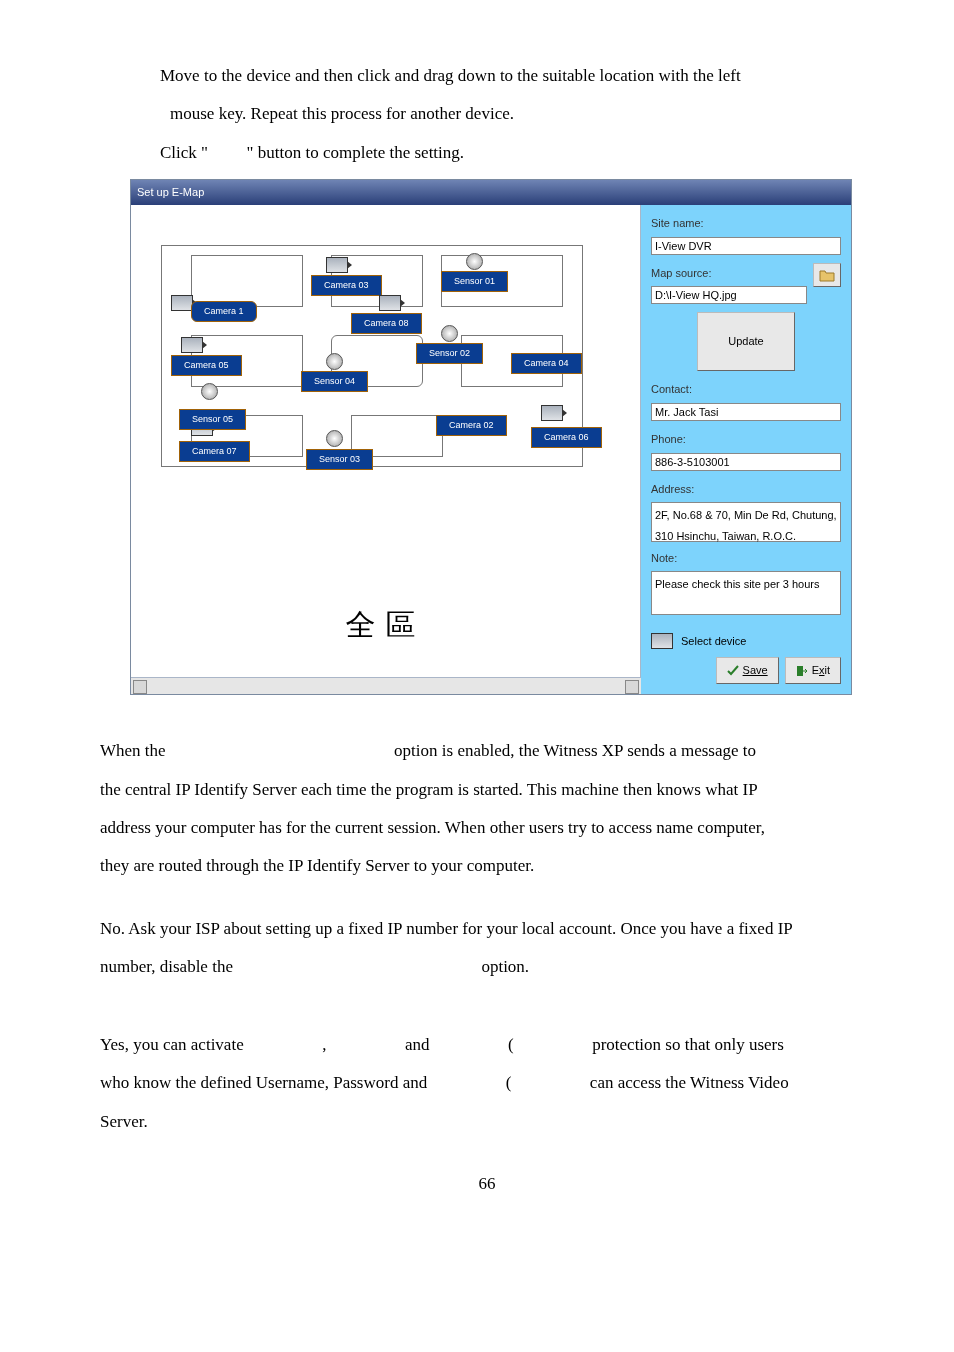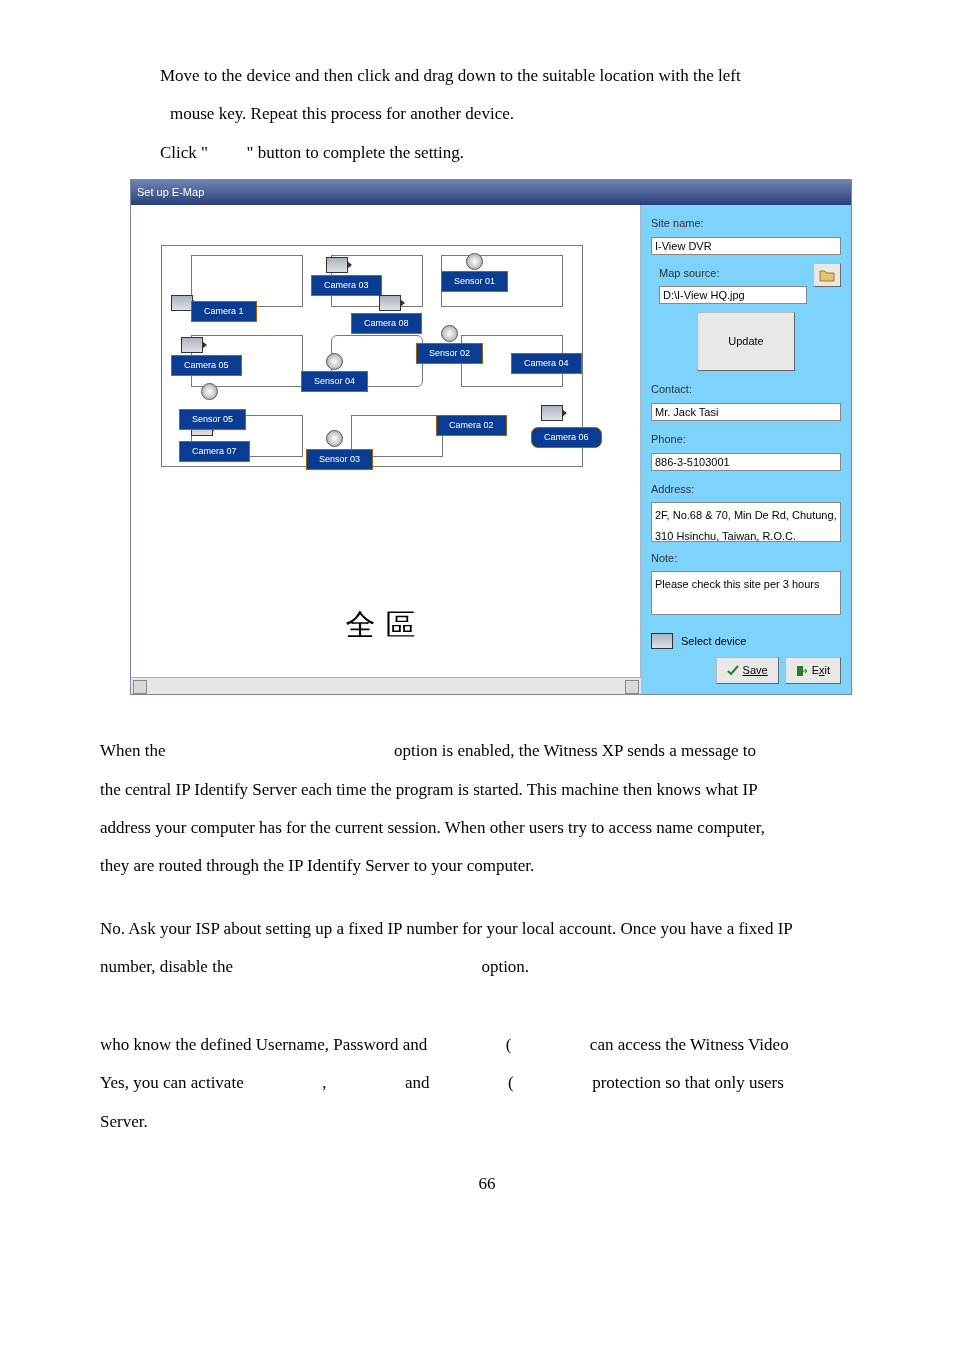--- a/index.html
+++ b/index.html
@@ -114,33 +114,33 @@
           <div class="floor" style="left:60px;top:130px;width:110px;height:50px;"></div>
           <div class="floor" style="left:200px;top:130px;width:90px;height:50px;border-radius:6px;"></div>
           <div class="floor" style="left:60px;top:210px;width:110px;height:40px;"></div>
           <div class="floor" style="left:220px;top:210px;width:90px;height:40px;"></div>
           <div class="floor" style="left:330px;top:130px;width:100px;height:50px;"></div>
 
           <div class="cam" style="left:195px;top:52px;"></div>
           <div class="lbl" style="left:180px;top:70px;">Camera 03</div>
 
           <div class="cam" style="left:40px;top:90px;"></div>
-          <div class="lbl" style="left:60px;top:96px;">Camera 1</div>
+          <div class="lbl" style="left:60px;top:96px;border-radius:6px;">Camera 1</div>
 
           <div class="cam" style="left:248px;top:90px;"></div>
           <div class="lbl" style="left:220px;top:108px;">Camera 08</div>
 
           <div class="cam" style="left:50px;top:132px;"></div>
           <div class="lbl" style="left:40px;top:150px;">Camera 05</div>
 
           <div class="lbl" style="left:380px;top:148px;">Camera 04</div>
 
           <div class="cam" style="left:410px;top:200px;"></div>
           <div class="lbl" style="left:305px;top:210px;">Camera 02</div>
-          <div class="lbl" style="left:400px;top:222px;border-radius:7px;">Camera 06</div>
+          <div class="lbl" style="left:400px;top:222px;">Camera 06</div>
 
           <div class="cam" style="left:60px;top:215px;"></div>
           <div class="lbl" style="left:48px;top:236px;">Camera 07</div>
 
           <div class="sens" style="left:335px;top:48px;"></div>
           <div class="lbl" style="left:310px;top:66px;">Sensor 01</div>
 
           <div class="sens" style="left:310px;top:120px;"></div>
           <div class="lbl" style="left:285px;top:138px;">Sensor 02</div>
 
@@ -156,21 +156,21 @@
           <div class="bigtxt">全區</div>
         </div>
         <div class="emap-scroll"></div>
       </div>
       <div class="side">
         <div class="side-grp">
           <div class="side-label">Site name:</div>
           <input class="txtin" value="I-View DVR" style="">
         </div>
         <div class="side-grp map-row">
-          <div style="flex:1;margin-left:8px;">
+          <div style="flex:1;">
             <div class="side-label">Map source:</div>
             <input class="txtin" value="D:\I-View HQ.jpg" style="">
           </div>
           <div class="folder-btn">
             <svg width="16" height="14" viewBox="0 0 16 14">
                 <path d="M1 3h5l1 2h8v8H1z" fill="#e6c36a" stroke="#9c7a2a"></path>
               </svg>
           </div>
         </div>
         <div style="text-align:center;margin:4px 0 8px 0;">
@@ -231,33 +231,33 @@
   <p class="para">No. Ask your ISP about setting up a fixed IP number for your local account.    Once you have a fixed IP</p>
   <p class="para">
     <span>number, disable the </span>
     <span style="display:inline-block;width:240px;"></span>
     <span> option.</span>
   </p>
 
   <div style="height:40px;"></div>
 
   <p class="para">
+    <span>Yes, you can activate</span>
+    <span style="display:inline-block;width:70px;"></span>
+    <span>,</span>
+    <span style="display:inline-block;width:70px;"></span>
+    <span>and</span>
+    <span style="display:inline-block;width:70px;"></span>
+    <span>(</span>
+    <span style="display:inline-block;width:70px;"></span>
+    <span>protection so that only users</span>
+  </p>
+  <p class="para">
     <span>who know the defined Username, Password and</span>
     <span style="display:inline-block;width:70px;"></span>
     <span>(</span>
     <span style="display:inline-block;width:70px;"></span>
     <span>can access the Witness Video</span>
-  </p>
-  <p class="para">
-    <span>Yes, you can activate</span>
-    <span style="display:inline-block;width:70px;"></span>
-    <span>,</span>
-    <span style="display:inline-block;width:70px;"></span>
-    <span>and</span>
-    <span style="display:inline-block;width:70px;"></span>
-    <span>(</span>
-    <span style="display:inline-block;width:70px;"></span>
-    <span>protection so that only users</span>
   </p>
   <p class="para">Server.</p>
 
   <div class="page-num">66</div>
 </div>
 
 </body></html>

